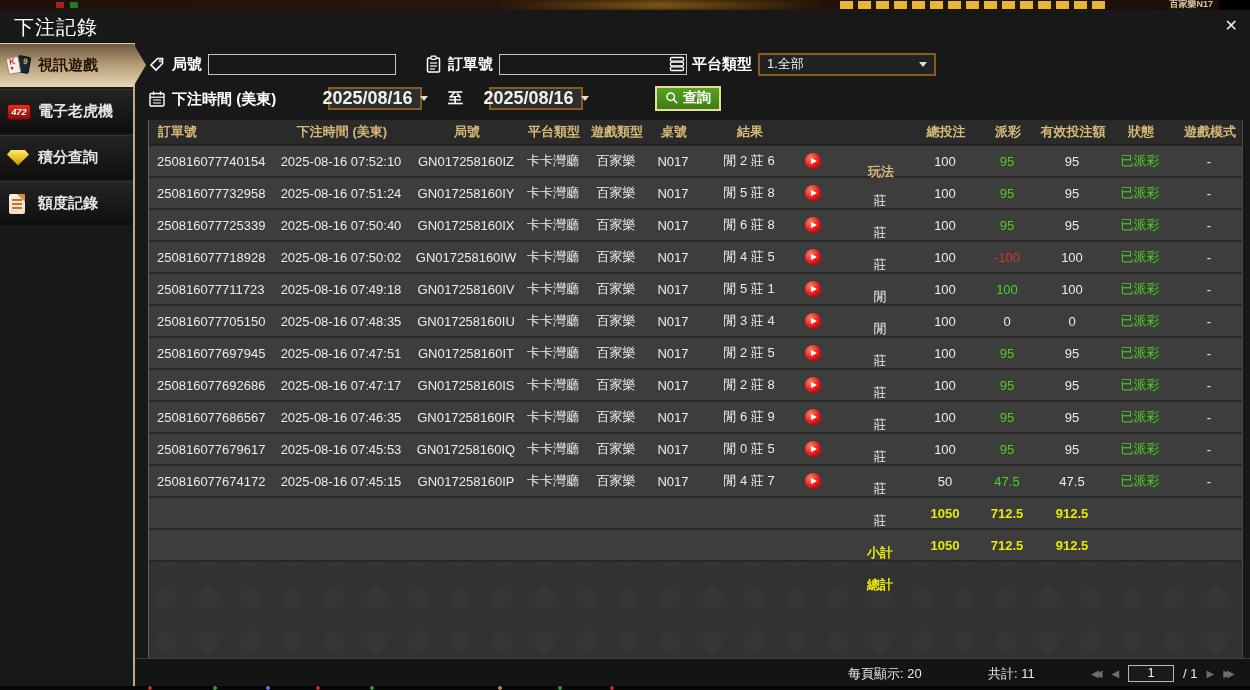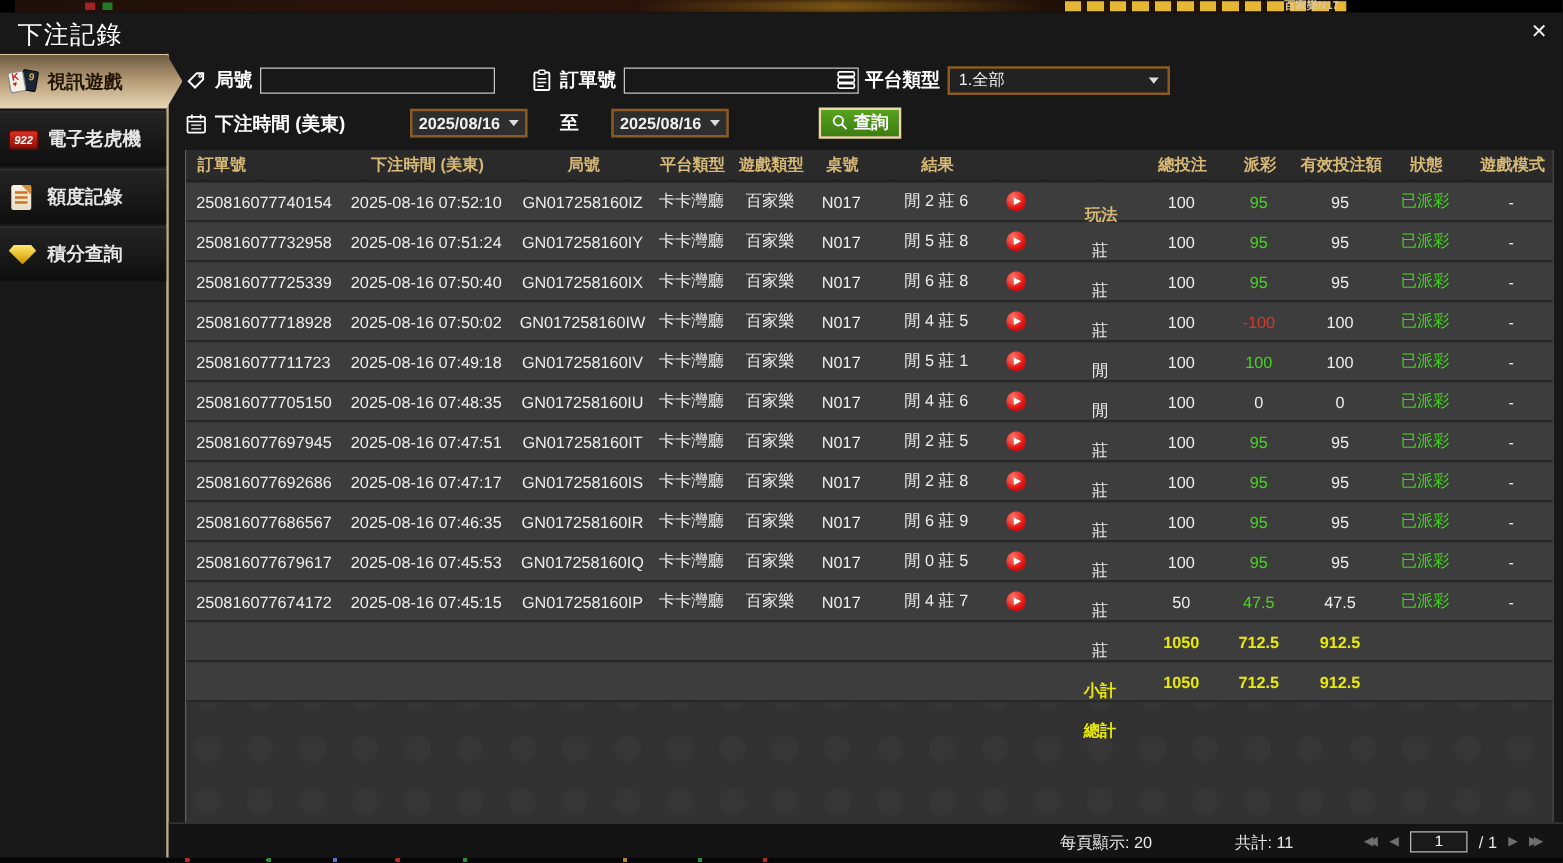--- a/index.html
+++ b/index.html
@@ -1,20 +1,20 @@
 <!DOCTYPE html>
 <html><head>
 <meta charset="utf-8">
 <style>
   html,body{margin:0;padding:0;width:1250px;height:690px;overflow:hidden;background:#000;
     font-family:"Liberation Sans","DejaVu Sans",sans-serif;}
   *{box-sizing:border-box;}
 
   
-  .bgtop{position:absolute;left:12px;top:0;width:1065px;height:10px;overflow:hidden;
+  .bgtop{position:absolute;left:0;top:0;width:1219px;height:10px;overflow:hidden;
     background:linear-gradient(90deg,#201009 0%,#2a140a 35%,#1c0e07 100%);}
   .bgtop .glow{position:absolute;left:495px;top:0;width:330px;height:10px;
     background:linear-gradient(90deg,rgba(150,110,20,0) 0%,rgba(190,140,30,.55) 50%,rgba(150,110,20,0) 100%);filter:blur(2px);}
   .bgtop .digits{position:absolute;left:840px;top:1px;width:265px;height:8px;filter:blur(.6px);
     background:repeating-linear-gradient(90deg,#e6b635 0 13px,#241505 13px 18px);}
   .bgtop .chip1{position:absolute;left:56px;top:2px;width:8px;height:6px;background:#a42222;}
   .bgtop .chip2{position:absolute;left:70px;top:2px;width:8px;height:6px;background:#1f7a2a;}
   .bgtop .frag{position:absolute;right:6px;top:-2px;color:#d8c8a0;font-size:9px;font-weight:bold;white-space:nowrap;}
   .bgbottom{position:absolute;left:0;top:686px;width:1250px;height:4px;background:#060606;
     background-image:
@@ -75,21 +75,21 @@
     border-left-color:transparent;border-bottom-color:transparent;}
 
   
   .filters{position:absolute;left:135px;top:33px;right:0;height:77px;}
   .fgroup{position:absolute;display:flex;align-items:center;gap:6px;height:24px;}
   .flabel{color:#fff;font-weight:bold;font-size:15px;white-space:nowrap;}
   .txt{width:188px;height:21px;background:#181818;border:1px solid #c4c4c4;color:#eee;font-size:13px;padding:0 5px;}
   .selectbox{display:flex;align-items:center;justify-content:space-between;width:178px;height:23px;
     background:#222;border:2px solid #8a5a20;color:#f0f0f0;font-size:13px;padding:0 7px;cursor:pointer;}
   .datebox{display:flex;align-items:center;justify-content:center;gap:7px;width:94px;height:23px;
-    background:#2e2e2e;border:2px solid #8a5a20;color:#f0f0f0;font-size:13px;font-weight:bold;cursor:pointer;}
+    background:#2e2e2e;border:2px solid #8a5a20;color:#f0f0f0;font-size:18px;font-weight:bold;cursor:pointer;}
   .caret{width:0;height:0;border-top:5px solid #ddd;border-left:4px solid transparent;border-right:4px solid transparent;}
   .search-btn{display:flex;align-items:center;justify-content:center;gap:4px;width:66px;height:25px;cursor:pointer;
     background:linear-gradient(#57a21f,#3d7d12);border:2px solid #ead9a0;color:#fff;font-weight:bold;font-size:14px;}
 
   
   .panel{position:absolute;left:148px;top:110px;width:1095px;height:538px;background:#323232;
     border-left:1px solid #606060;border-right:1px solid #484848;
     background-image:radial-gradient(circle 11px at 17px 17px,#363636 0 10px,transparent 11px);background-size:42px 42px;}
   .hdr{display:flex;height:26px;background:#2a2a2a;border-bottom:2px solid #202020;}
   .hdr .cell{color:#d6b877;font-weight:bold;}
@@ -143,35 +143,35 @@
   <div class="sidebar">
     <div class="side-item active">
       <span class="sicon">
         <span class="card-back">9</span>
         <span class="card-front"><span>K</span><small>♥</small></span>
       </span>
       <span>視訊遊戲</span>
     </div>
     <div class="side-item">
       <span class="sicon">
-        <span class="ic-777">922</span>
+        <span class="ic-777">472</span>
       </span>
       <span>電子老虎機</span>
+    </div>
+    <div class="side-item">
+      <span class="sicon">
+          <span class="ic-gem"></span>
+        </span>
+      <span>積分查詢</span>
     </div>
     <div class="side-item">
       <span class="sicon">
           <span class="ic-doc"></span>
         </span>
       <span>額度記錄</span>
-    </div>
-    <div class="side-item">
-      <span class="sicon">
-          <span class="ic-gem"></span>
-        </span>
-      <span>積分查詢</span>
     </div>
   </div>
 
   <div class="filters">
     <div class="fgroup" style="left:13px;top:9px;">
       <svg width="18" height="18" viewBox="0 0 18 18">
         <path d="M3 10 L9.5 3.5 L14.5 3.5 L14.5 8.5 L8 15 Z" fill="none" stroke="#fff" stroke-width="1.6"></path>
         <circle cx="12.2" cy="5.8" r="1.1" fill="none" stroke="#fff" stroke-width="1"></circle>
       </svg>
       <span class="flabel">局號</span>
@@ -352,21 +352,21 @@
           <div class="cell c13">-</div>
         </div>
         <div class="trow">
           <div class="cell c1">250816077705150</div>
           <div class="cell c2">2025-08-16 07:48:35</div>
           <div class="cell c3">GN017258160IU</div>
           <div class="cell c4">卡卡灣廳</div>
           <div class="cell c5">百家樂</div>
           <div class="cell c6">N017</div>
           <div class="cell c7">
-            <span class="result-text">閒 4 莊 6</span>
+            <span class="result-text">閒 3 莊 4</span>
             <span class="play-btn">
               <span class="tri"></span>
             </span>
           </div>
           <div class="cell c8">莊</div>
           <div class="cell c9">100</div>
           <div class="cell c10 white">0</div>
           <div class="cell c11">0</div>
           <div class="cell c12 green">已派彩</div>
           <div class="cell c13">-</div>

